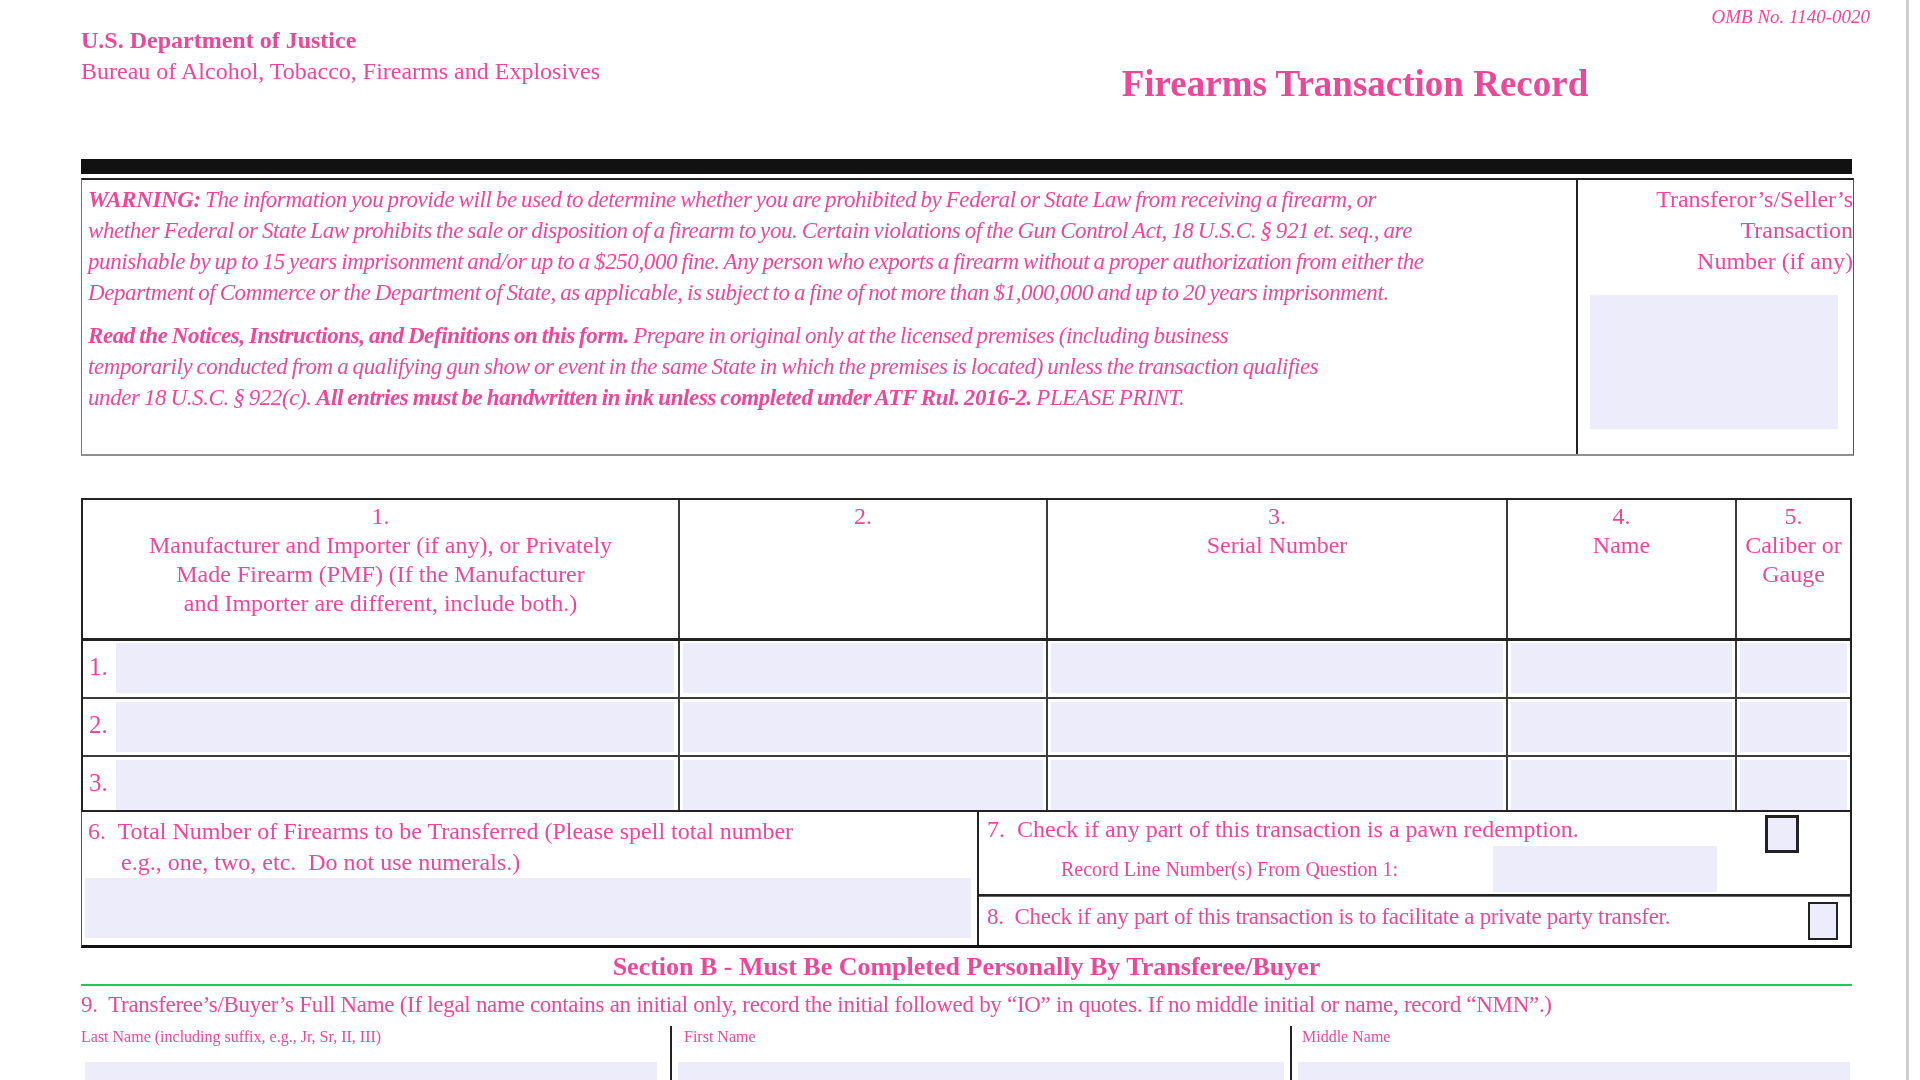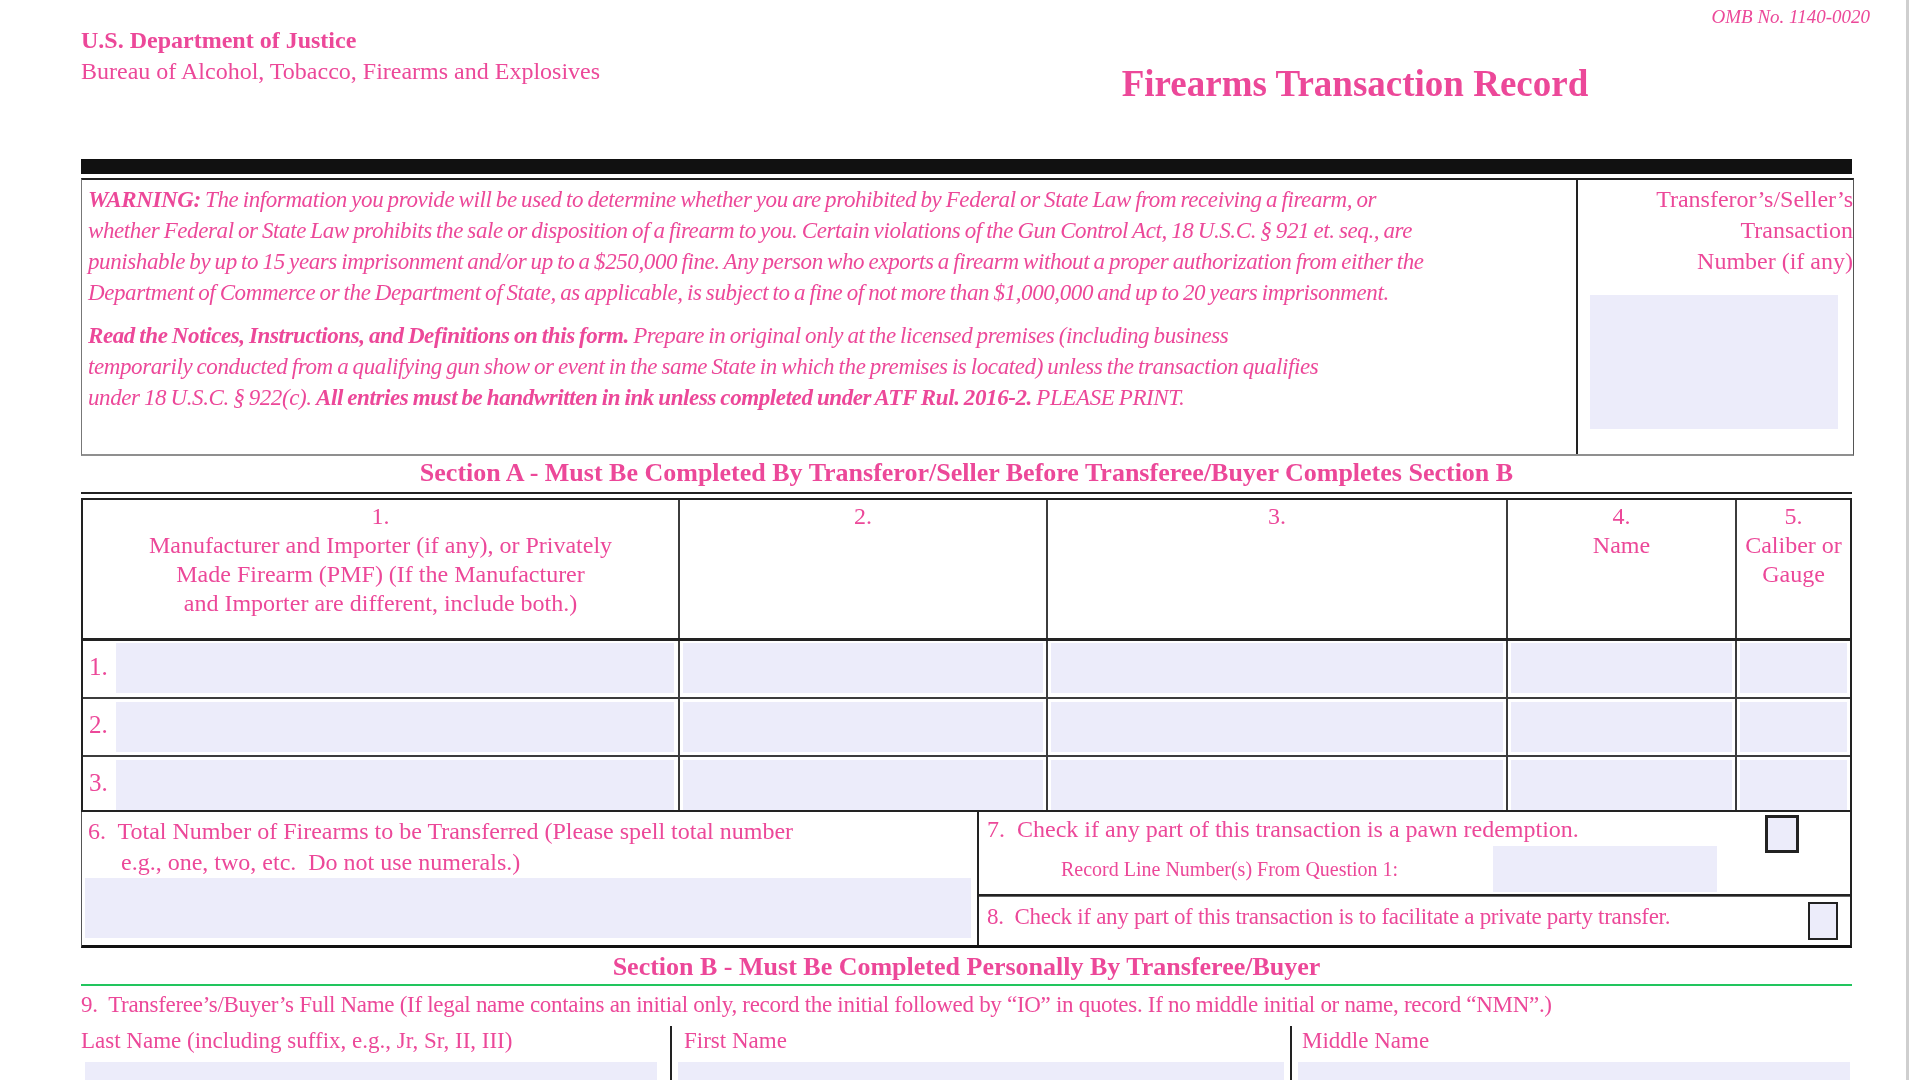--- a/index.html
+++ b/index.html
@@ -47,21 +47,21 @@
   #q7btext{position:absolute;left:967px;top:46px;font-size:20px;margin-left:12px;}
   #q7field{position:absolute;left:1411px;top:34px;width:224px;height:46px;}
   #div78{position:absolute;left:897px;right:0;top:82px;height:2px;background:#222;border-bottom:1px solid #666;}
   #q8text{position:absolute;left:905px;top:92px;font-size:23px;letter-spacing:-0.3px;}
   #q8box{position:absolute;left:1726px;top:90px;width:30px;height:38px;background:#ECECFA;border:2px solid #222;box-sizing:border-box;}
   
   #secB{left:81px;top:952px;width:1771px;font-size:26px;font-weight:bold;text-align:center;
         border-bottom:2px solid #22c55e;padding-bottom:2px;}
   #q9{left:81px;top:992px;width:1780px;font-size:23px;letter-spacing:-0.3px;}
   .namediv{top:1026px;width:2px;height:54px;background:#222;}
-  .namelabel{top:1028px;font-size:23px;}
+  .namelabel{top:1028px;font-size:16px;}
   .namefield{top:1062px;height:26px;}
   
   #pageedge{left:1906px;top:0;width:3px;height:1080px;background:#cfcfcf;}
 </style>
 </head>
 <body>
 
 <div id="page">
 
   <div id="org1" class="abs">U.S. Department of Justice</div>
@@ -82,21 +82,20 @@
 under 18 U.S.C. § 922(c). </span><b>All entries must be handwritten in ink unless completed under ATF Rul. 2016-2.</b><span> PLEASE PRINT.</span></p>
     </div>
     <div id="warnright">
       <div id="translabel" class="preline">Transferor’s/Seller’s
 Transaction
 Number (if any)</div>
       <div id="transfield" class="field"></div>
     </div>
   </div>
 
-  <div id="secA" class="abs">Section A - Must Be Completed By Transferor/Seller Before Transferee/Buyer Completes Section B</div>
 
   <div id="ftable" class="abs">
 
     <div class="vline" style="left:595px;"></div>
     <div class="vline" style="left:963px;"></div>
     <div class="vline" style="left:1423px;"></div>
     <div class="vline" style="left:1652px;"></div>
 
     <div class="hline" style="top:138px;height:3px;background:#222;"></div>
     <div class="hline" style="top:197px;"></div>
@@ -106,20 +105,21 @@
       <div>1.</div>
       <div class="preline">Manufacturer and Importer (if any), or Privately
 Made Firearm (PMF) (If the Manufacturer
 and Importer are different, include both.)</div>
     </div>
     <div class="hcell" style="left:597px;width:366px;">
       <div>2.</div>
     </div>
     <div class="hcell" style="left:965px;width:458px;">
       <div>3.</div>
+      <div class="preline">Serial Number</div>
     </div>
     <div class="hcell" style="left:1425px;width:227px;">
       <div>4.</div>
       <div class="preline">Name</div>
     </div>
     <div class="hcell" style="left:1654px;width:113px;">
       <div>5.</div>
       <div class="preline">Caliber or
 Gauge</div>
     </div>

